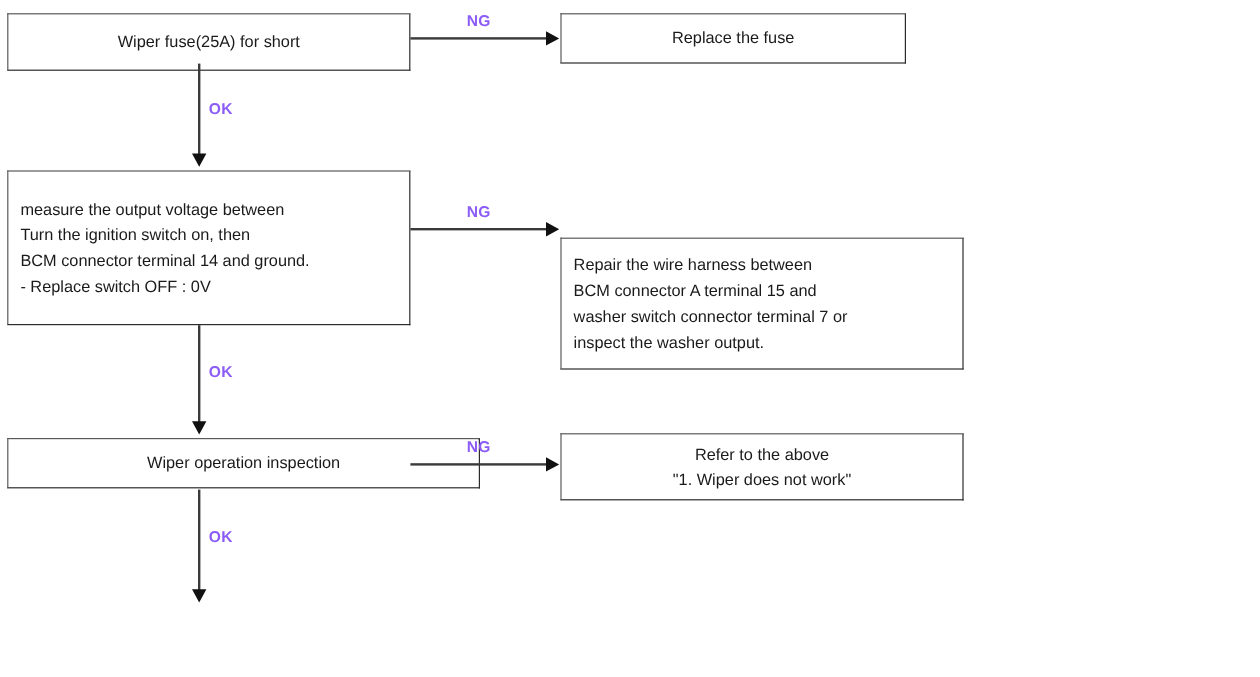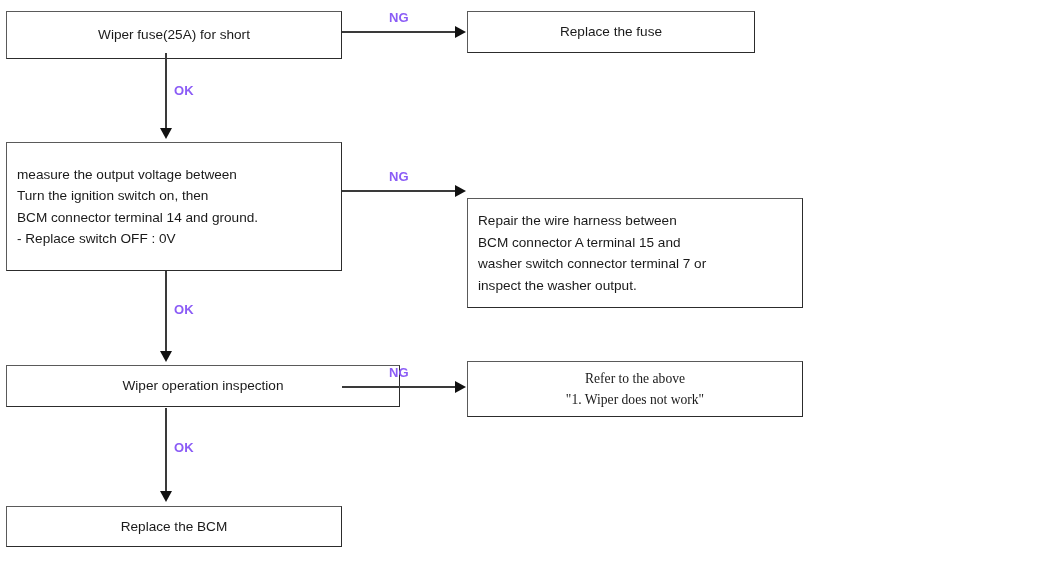--- a/index.html
+++ b/index.html
@@ -48,21 +48,21 @@
     white-space: pre;
     display: block;
   }
 
   
   #node-fuse-check     { left: 6px;   top: 11px;  width: 336px; height: 48px; }
   #node-replace-fuse   { left: 467px; top: 11px;  width: 288px; height: 42px; }
   #node-voltage-check  { left: 6px;   top: 142px; width: 336px; height: 129px; }
   #node-repair-harness { left: 467px; top: 162px; width: 336px; height: 110px; margin-top: 36px; }
   #node-wiper-op       { left: 6px;   top: 365px; width: 394px; height: 42px; }
-  #node-refer-above    { left: 467px; top: 361px; width: 336px; height: 56px; font-family: Liberation Serif, serif; }
+  #node-refer-above    { left: 467px; top: 361px; width: 336px; height: 56px; }
   #node-replace-bcm    { left: 6px;   top: 506px; width: 336px; height: 41px; }
 
   
   .vline {
     position: absolute;
     width: 1.6px;
     background: #3a3a3a;
   }
   .hline {
     position: absolute;
@@ -149,23 +149,20 @@
 
   <div class="node center" id="node-wiper-op">
     <span class="line">Wiper operation inspection</span>
   </div>
 
   <div class="node center" id="node-refer-above">
     <span class="line">Refer to the above</span>
     <span class="line">"1. Wiper does not work"</span>
   </div>
 
-  <div class="node center" id="node-replace-bcm">
-    <span class="line">Replace the BCM</span>
-  </div>
 
   <div class="vline" id="vline-1"></div>
   <div class="arrow-down" id="arrow-down-1"></div>
 
   <div class="vline" id="vline-2"></div>
   <div class="arrow-down" id="arrow-down-2"></div>
 
   <div class="vline" id="vline-3"></div>
   <div class="arrow-down" id="arrow-down-3"></div>
 

